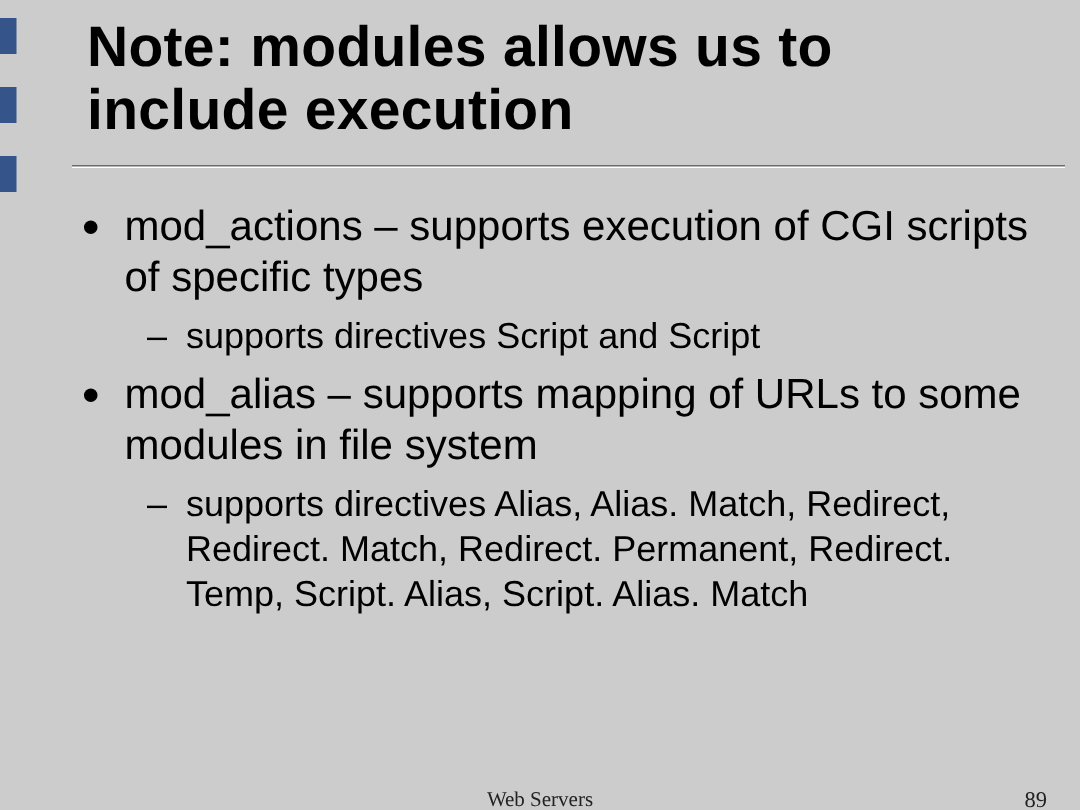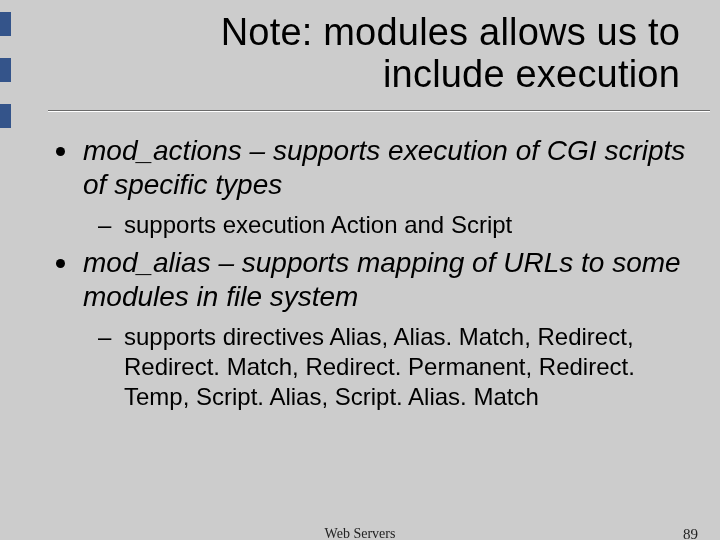--- a/index.html
+++ b/index.html
@@ -27,43 +27,42 @@
   }
   .slide {
     position: absolute;
     left: 0;
     top: 0;
     width: 720px;
     height: 540px;
     padding-left: 48px;
   }
   .title {
-    text-align: right;
+    text-align: left;
     font-size: 38px;
-    font-weight: 400;
+    font-weight: 700;
     line-height: 1.1;
     padding: 12px 40px 10px 10px;
     letter-spacing: 0.2px;
   }
   .rule {
     height: 2px;
     background: #6a6a6a;
     margin: 4px 10px 10px 0;
     border-bottom: 1px solid #fff;
   }
   .content {
     padding: 6px 28px 0 8px;
   }
   .b1 {
     display: flex;
     align-items: flex-start;
     font-size: 28px;
     line-height: 1.22;
     margin-top: 6px;
-    font-style: italic;
   }
   .b1 .dot {
     width: 9px;
     height: 9px;
     border-radius: 50%;
     background: #000;
     flex: 0 0 auto;
     margin-top: 13px;
     margin-right: 18px;
   }
@@ -124,21 +123,21 @@
   <div class="rule"></div>
 
   <div class="content">
 
     <div class="b1">
       <span class="dot"></span>
       <span>mod_actions – supports execution of CGI scripts of specific types</span>
     </div>
     <div class="b2">
       <span class="dash">–</span>
-      <span>supports execution Action and Script</span>
+      <span>supports directives Script and Script</span>
     </div>
 
     <div class="b1">
       <span class="dot"></span>
       <span>mod_alias – supports mapping of URLs to some modules in file system</span>
     </div>
     <div class="b2">
       <span class="dash">–</span>
       <span>supports directives Alias, Alias. Match, Redirect, Redirect. Match, Redirect. Permanent, Redirect. Temp, Script. Alias, Script. Alias. Match</span>
     </div>

